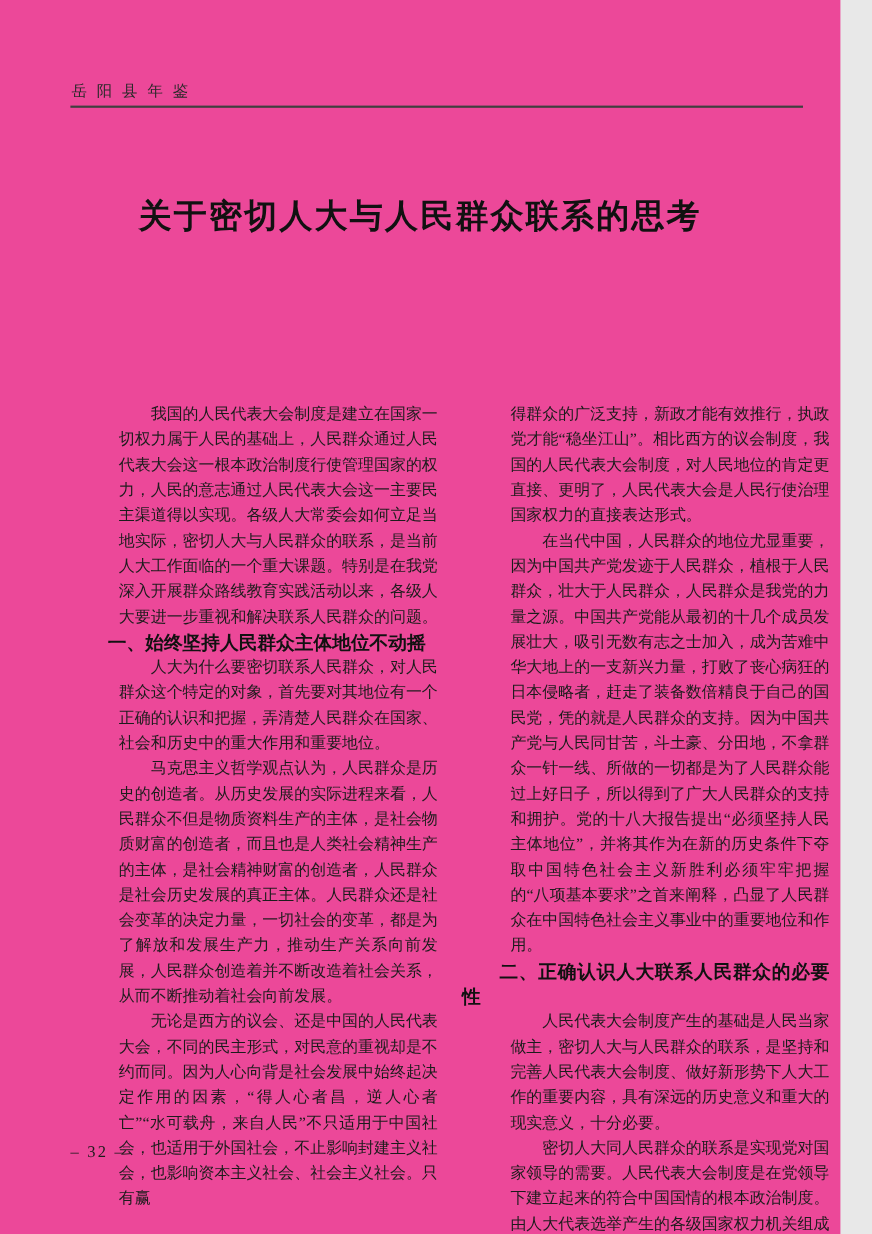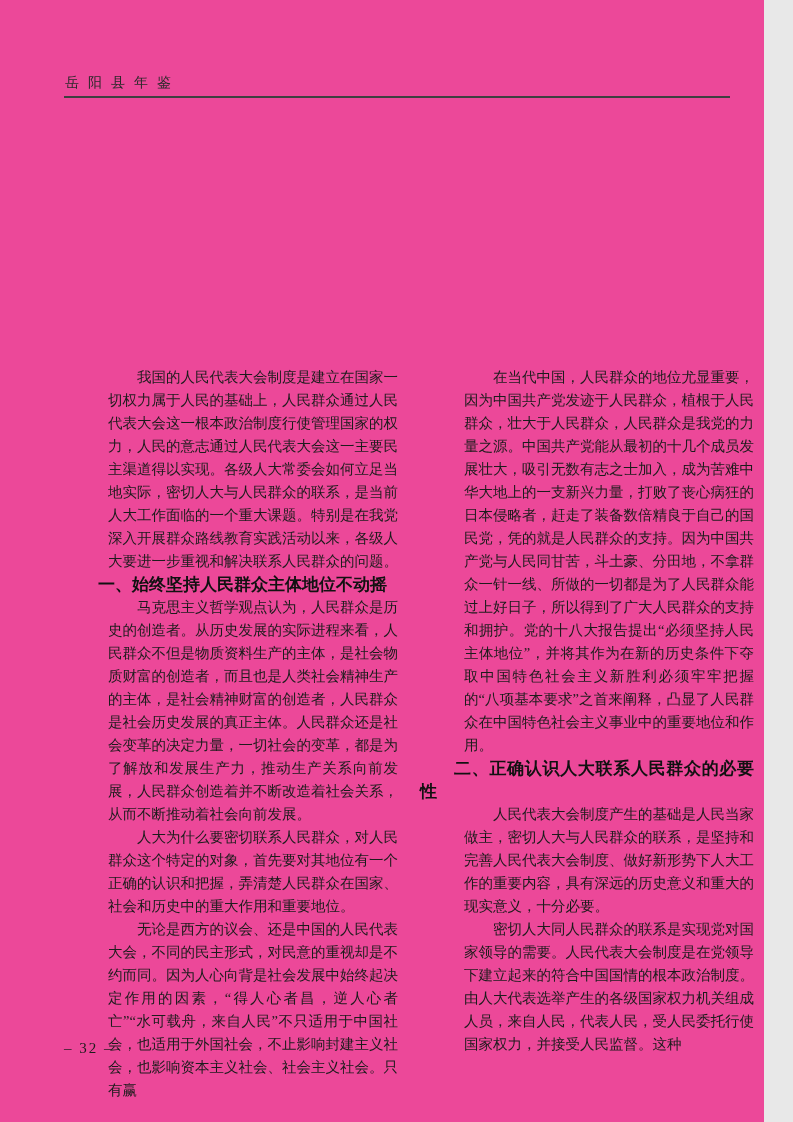--- a/index.html
+++ b/index.html
@@ -93,34 +93,36 @@
 </head>
 <body>
 
 <div class="page">
 
   <div class="running-head">岳阳县年鉴</div>
 
   <div class="header-rule"></div>
 
   <div class="title-block">
+    <div class="title-line">关于密切人大与人民群众联系的思考</div>
   </div>
 
 
   <div class="columns">
 
     <div class="col">
       <p class="body-para indent">我国的人民代表大会制度是建立在国家一切权力属于人民的基础上，人民群众通过人民代表大会这一根本政治制度行使管理国家的权力，人民的意志通过人民代表大会这一主要民主渠道得以实现。各级人大常委会如何立足当地实际，密切人大与人民群众的联系，是当前人大工作面临的一个重大课题。特别是在我党深入开展群众路线教育实践活动以来，各级人大要进一步重视和解决联系人民群众的问题。</p>
       <h3 class="section-heading">一、始终坚持人民群众主体地位不动摇</h3>
+      <p class="body-para indent">人大为什么要密切联系人民群众，对人民群众这个特定的对象，首先要对其地位有一个正确的认识和把握，弄清楚人民群众在国家、社会和历史中的重大作用和重要地位。</p>
       <p class="body-para indent">马克思主义哲学观点认为，人民群众是历史的创造者。从历史发展的实际进程来看，人民群众不但是物质资料生产的主体，是社会物质财富的创造者，而且也是人类社会精神生产的主体，是社会精神财富的创造者，人民群众是社会历史发展的真正主体。人民群众还是社会变革的决定力量，一切社会的变革，都是为了解放和发展生产力，推动生产关系向前发展，人民群众创造着并不断改造着社会关系，从而不断推动着社会向前发展。</p>
-      <p class="body-para indent">人大为什么要密切联系人民群众，对人民群众这个特定的对象，首先要对其地位有一个正确的认识和把握，弄清楚人民群众在国家、社会和历史中的重大作用和重要地位。</p>
       <p class="body-para indent">无论是西方的议会、还是中国的人民代表大会，不同的民主形式，对民意的重视却是不约而同。因为人心向背是社会发展中始终起决定作用的因素，“得人心者昌，逆人心者亡”“水可载舟，来自人民”不只适用于中国社会，也适用于外国社会，不止影响封建主义社会，也影响资本主义社会、社会主义社会。只有赢</p>
     </div>
 
     <div class="col">
+      <p class="body-para">得群众的广泛支持，新政才能有效推行，执政党才能“稳坐江山”。相比西方的议会制度，我国的人民代表大会制度，对人民地位的肯定更直接、更明了，人民代表大会是人民行使治理国家权力的直接表达形式。</p>
       <p class="body-para indent">在当代中国，人民群众的地位尤显重要，因为中国共产党发迹于人民群众，植根于人民群众，壮大于人民群众，人民群众是我党的力量之源。中国共产党能从最初的十几个成员发展壮大，吸引无数有志之士加入，成为苦难中华大地上的一支新兴力量，打败了丧心病狂的日本侵略者，赶走了装备数倍精良于自己的国民党，凭的就是人民群众的支持。因为中国共产党与人民同甘苦，斗土豪、分田地，不拿群众一针一线、所做的一切都是为了人民群众能过上好日子，所以得到了广大人民群众的支持和拥护。党的十八大报告提出“必须坚持人民主体地位”，并将其作为在新的历史条件下夺取中国特色社会主义新胜利必须牢牢把握的“八项基本要求”之首来阐释，凸显了人民群众在中国特色社会主义事业中的重要地位和作用。</p>
       <h3 class="section-heading">二、正确认识人大联系人民群众的必要性</h3>
       <p class="body-para indent">人民代表大会制度产生的基础是人民当家做主，密切人大与人民群众的联系，是坚持和完善人民代表大会制度、做好新形势下人大工作的重要内容，具有深远的历史意义和重大的现实意义，十分必要。</p>
       <p class="body-para indent">密切人大同人民群众的联系是实现党对国家领导的需要。人民代表大会制度是在党领导下建立起来的符合中国国情的根本政治制度。由人大代表选举产生的各级国家权力机关组成人员，来自人民，代表人民，受人民委托行使国家权力，并接受人民监督。这种</p>
     </div>
 
   </div>
 
   <div class="page-number">– 32 –</div>
 

